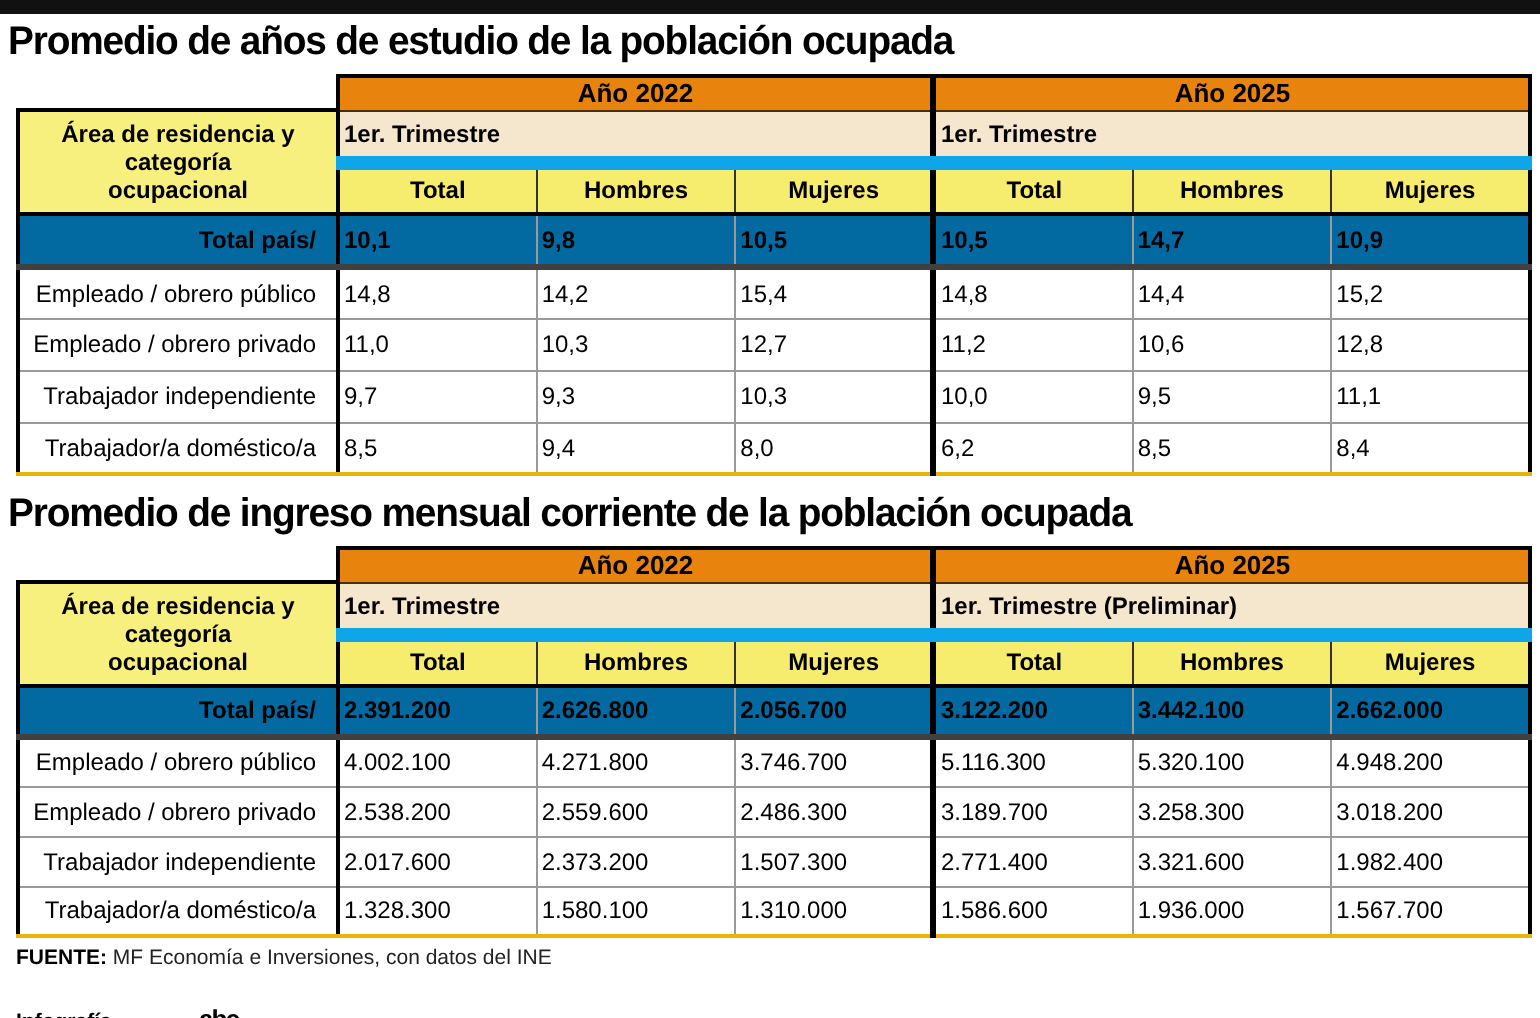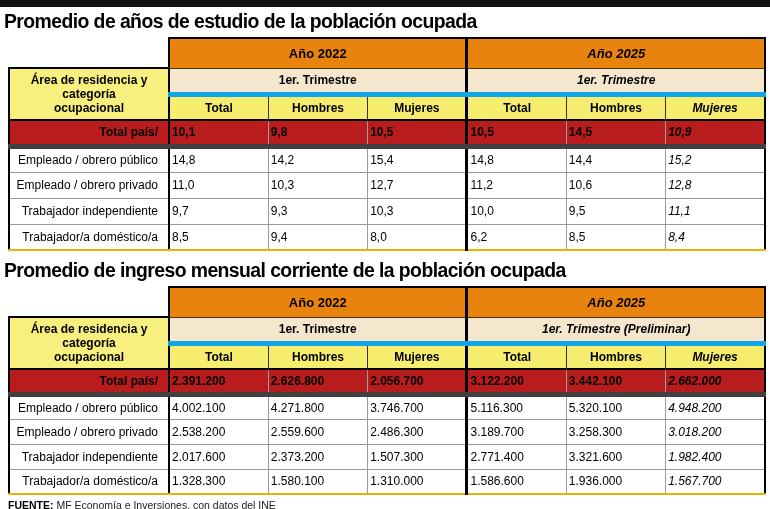--- a/index.html
+++ b/index.html
@@ -31,21 +31,21 @@
     border-collapse: collapse;
     table-layout: fixed;
     width: 756px;
     margin-left: 8px;
   }
   col.w-label { width: 160px; }
   col.w-num { width: 99.33px; }
 
   td { padding: 0 2px; font-size: 12px; color: #000; overflow: hidden; }
 
-  tr.r-year  { height: 30px; }
+  tr.r-year  { height: 17px; }
   tr.r-sub   { height: 26px; }
   tr.r-cols  { height: 26px; }
   table.t1 tr.data { height: 26px; }
   table.t2 tr.data { height: 25px; }
 
   td.blank { border: none; background: #fff; }
 
   td.year {
     background: #E8830D;
     font-weight: 700;
@@ -61,23 +61,23 @@
     border: 2px solid #000;
     text-align: center;
     font-weight: 700;
     vertical-align: middle;
     padding: 4px 16px;
     line-height: 14px;
   }
 
   td.sub {
     background: #F5E7CE;
-    text-align: center;
-    font-weight: 700;
-    border-bottom: 5px solid #0ea5e9;
+    text-align: left;
+    font-weight: 700;
+    border-bottom: 7px solid #0ea5e9;
   }
 
   td.colh {
     background: #F6ED6F;
     text-align: center;
     font-weight: 700;
     border-left: 1px solid #333;
     border-bottom: 2px solid #000;
     margin-top: 20px;
   }
@@ -86,23 +86,23 @@
 
   tr.data td { background: #fff; border-bottom: 1px solid #9a9a9a; }
   tr.data td.lbl {
     text-align: right;
     padding-right: 10px;
     border-left: 2px solid #000;
     border-right: 2px solid #000;
   }
   tr.data td.num { text-align: left; border-left: 1px solid #9a9a9a; }
 
-  tr.data.total td { background: #b91c1c; font-weight: 700; border-bottom: 5px solid #404040; }
+  tr.data.total td { background: #0369a1; font-weight: 700; border-bottom: 3px solid #404040; }
   tr.data:last-child td { border-bottom: 2px solid #eab308; }
-  table.grid td:last-child { border-right: 2px solid #000; font-style: italic; }
+  table.grid td:last-child { border-right: 2px solid #000; }
 
   .footer {
     width: 756px;
     margin: 4px 8px 0;
     display: flex;
     justify-content: space-between;
     align-items: baseline;
     font-size: 10.5px;
     color: #222;
     flex-direction: column;
@@ -153,21 +153,21 @@
         <td class="colh grp">Total</td>
         <td class="colh">Hombres</td>
         <td class="colh">Mujeres</td>
       </tr>
       <tr class="data total">
         <td class="lbl">Total país/</td>
         <td class="num">10,1</td>
         <td class="num">9,8</td>
         <td class="num">10,5</td>
         <td class="num grp">10,5</td>
-        <td class="num">14,5</td>
+        <td class="num">14,7</td>
         <td class="num">10,9</td>
       </tr>
       <tr class="data">
         <td class="lbl">Empleado / obrero público</td>
         <td class="num">14,8</td>
         <td class="num">14,2</td>
         <td class="num">15,4</td>
         <td class="num grp">14,8</td>
         <td class="num">14,4</td>
         <td class="num">15,2</td>

